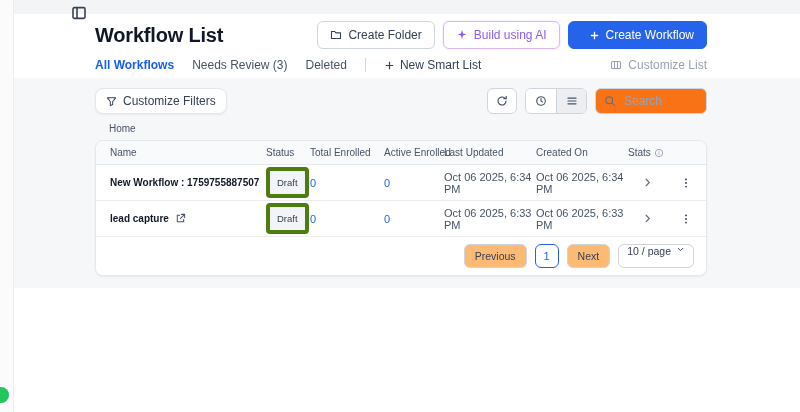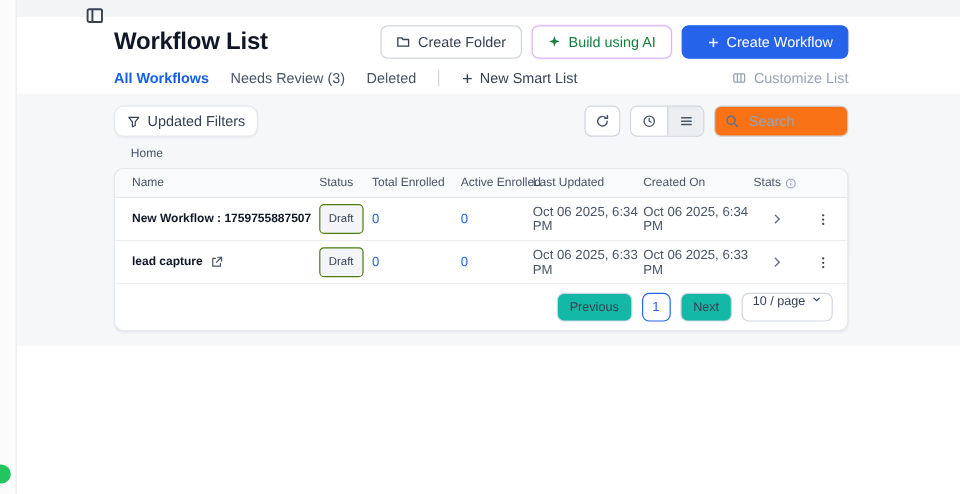--- a/index.html
+++ b/index.html
@@ -18,21 +18,21 @@
   .content { margin-left:95px; width:612px; }
 
   .header-row { display:flex; align-items:center; justify-content:space-between; height:38px; padding-top:4px; }
   .page-title { font-size:20px; font-weight:700; color:#101828; margin:0; letter-spacing:-0.2px; }
   .header-actions { display:flex; gap:8px; align-items:center; }
   .btn {
     height:28px; display:inline-flex; align-items:center; gap:6px; padding:0 12px;
     border-radius:6px; font-size:12px; font-weight:500; border:1px solid #d0d5dd;
     background:#fff; color:#344054; cursor:pointer; font-family:inherit; white-space:nowrap;
   }
-  .btn-ai { border-color:#dcb8f3; color:#15803d; box-shadow:0 0 0 1px rgba(186,104,255,.08);text-align:center; }
+  .btn-ai { border-color:#dcb8f3; color:#8b5cf6; box-shadow:0 0 0 1px rgba(186,104,255,.08);text-align:center; }
   .btn-primary { background:#2563eb; border-color:#2563eb; color:#fff;padding-left:20px; }
 
   .tabs-row { display:flex; align-items:center; gap:18px; height:26px; font-size:12px; color:#475467; }
   .tab { cursor:pointer; white-space:nowrap; }
   .tab.active { color:#155eef; font-weight:700; }
   .vdiv { width:1px; height:14px; background:#d0d5dd; }
   .smart-list { display:flex; align-items:center; gap:5px; color:#344054; font-weight:500; cursor:pointer; }
   .customize { margin-left:auto; display:flex; align-items:center; gap:6px; color:#98a2b3; cursor:pointer; }
 
   .gray-section { background:#f6f7f9; padding:8px 0 12px; }
@@ -66,32 +66,32 @@
     box-shadow:0 1px 2px rgba(16,24,40,.06);
   }
   .trow { display:grid; grid-template-columns:170px 44px 74px 60px 92px 92px 38px 1fr; align-items:center; }
   .thead { height:24px; background:#f9fafb; border-bottom:1px solid #e4e7ec; font-size:10px; color:#475467; font-weight:500; }
   .thead .cell { white-space:nowrap; }
   .cell:first-child { padding-left:14px; }
   .brow { height:36px; border-bottom:1px solid #eaecf0; font-size:11px; color:#475467; background:#fff; }
   .name-cell { display:flex; align-items:center; gap:6px; font-size:10px; font-weight:600; color:#101828; white-space:nowrap; overflow:hidden; cursor:pointer; }
   .ext-icon { color:#475467; flex:0 0 auto; }
   .badge {
-    display:inline-block; background:#f2f4f7; border:1px solid #4d7c0f; color:#344054;
+    display:inline-block; background:#f2f4f7; border:4px solid #4d7c0f; color:#344054;
     font-size:9.5px; font-weight:500; padding:6px 7px; border-radius:4px;
   }
   .num-link { color:#2563eb; cursor:pointer; }
   .stats-cell { display:flex; justify-content:center; color:#667085; cursor:pointer; }
   .kebab-cell { display:flex; justify-content:center; color:#344054; cursor:pointer; }
   .head-stats { display:flex; align-items:center; gap:3px; }
   .info-icon { color:#98a2b3; }
 
   .tfoot { height:38px; display:flex; align-items:center; justify-content:flex-end; gap:8px; padding-right:12px; background:#fff; }
   .pg-btn {
-    height:24px; padding:0 10px; border:1px solid #d0d5dd; border-radius:6px; background:#14b8a6;
+    height:24px; padding:0 10px; border:1px solid #d0d5dd; border-radius:6px; background:#fdba74;
     color:#344054; font-size:10.5px; font-family:inherit; cursor:pointer; display:inline-flex; align-items:center;
   }
   .pg-num {
     width:24px; height:24px; border:1px solid #2563eb; border-radius:6px; background:#fff;
     color:#2563eb; font-size:11px; display:flex; align-items:center; justify-content:center; cursor:pointer;
   }
   .pg-size {
     height:24px; padding:0 8px; border:1px solid #d0d5dd; border-radius:6px; background:#fff;
     color:#344054; font-size:10.5px; display:inline-flex; gap:5px; cursor:pointer; white-space:nowrap;
   }
@@ -168,21 +168,21 @@
 
 <div class="gray-section">
   <div class="content">
     <div class="filters-row">
       <button class="adv-btn">
         <span>
             <svg width="11" height="11" viewBox="0 0 12 12" fill="none" stroke="currentColor" stroke-width="1.1" stroke-linejoin="round">
               <path d="M1.5 2h9L7.3 6v3.3l-2.6 1.2V6z"></path>
             </svg>
           </span>
-        <span>Updated Filters</span>
+        <span>Customize Filters</span>
       </button>
       <div class="right-controls">
         <span class="icon-btn">
           <span>
               <svg width="12" height="12" viewBox="0 0 12 12" fill="none" stroke="currentColor" stroke-width="1.2" stroke-linecap="round">
                 <path d="M10 6a4 4 0 1 1-1.2-2.85"></path>
                 <path d="M10.2 1.3v2.3H7.9"></path>
               </svg>
             </span>
         </span>

